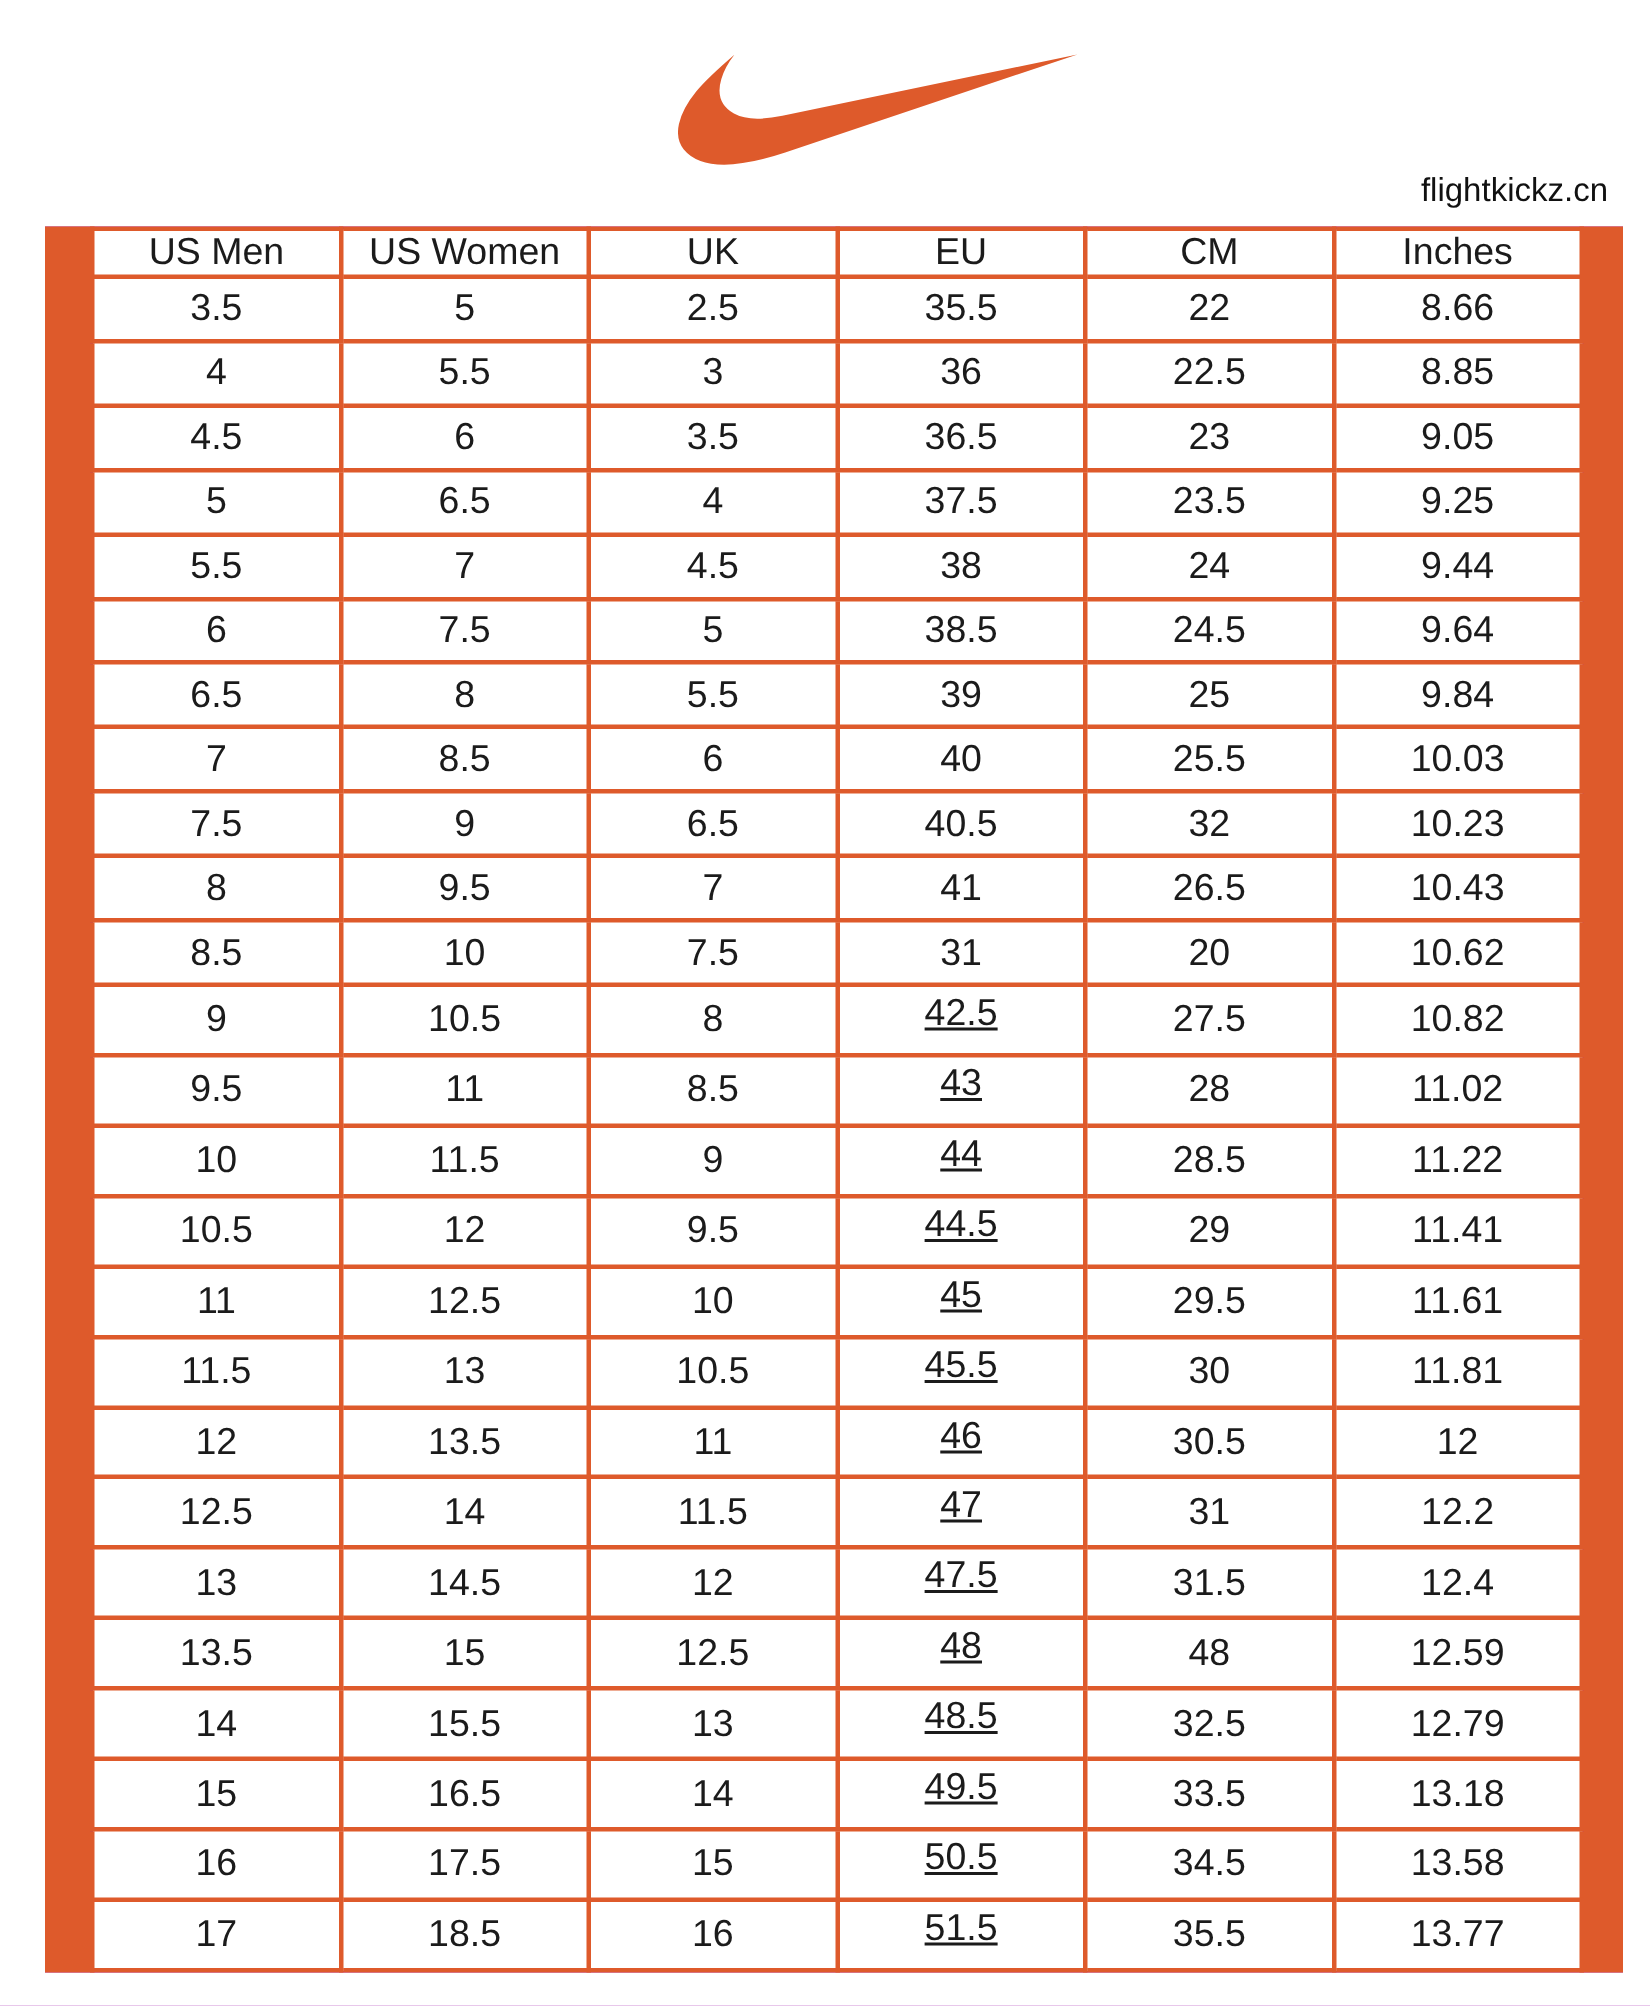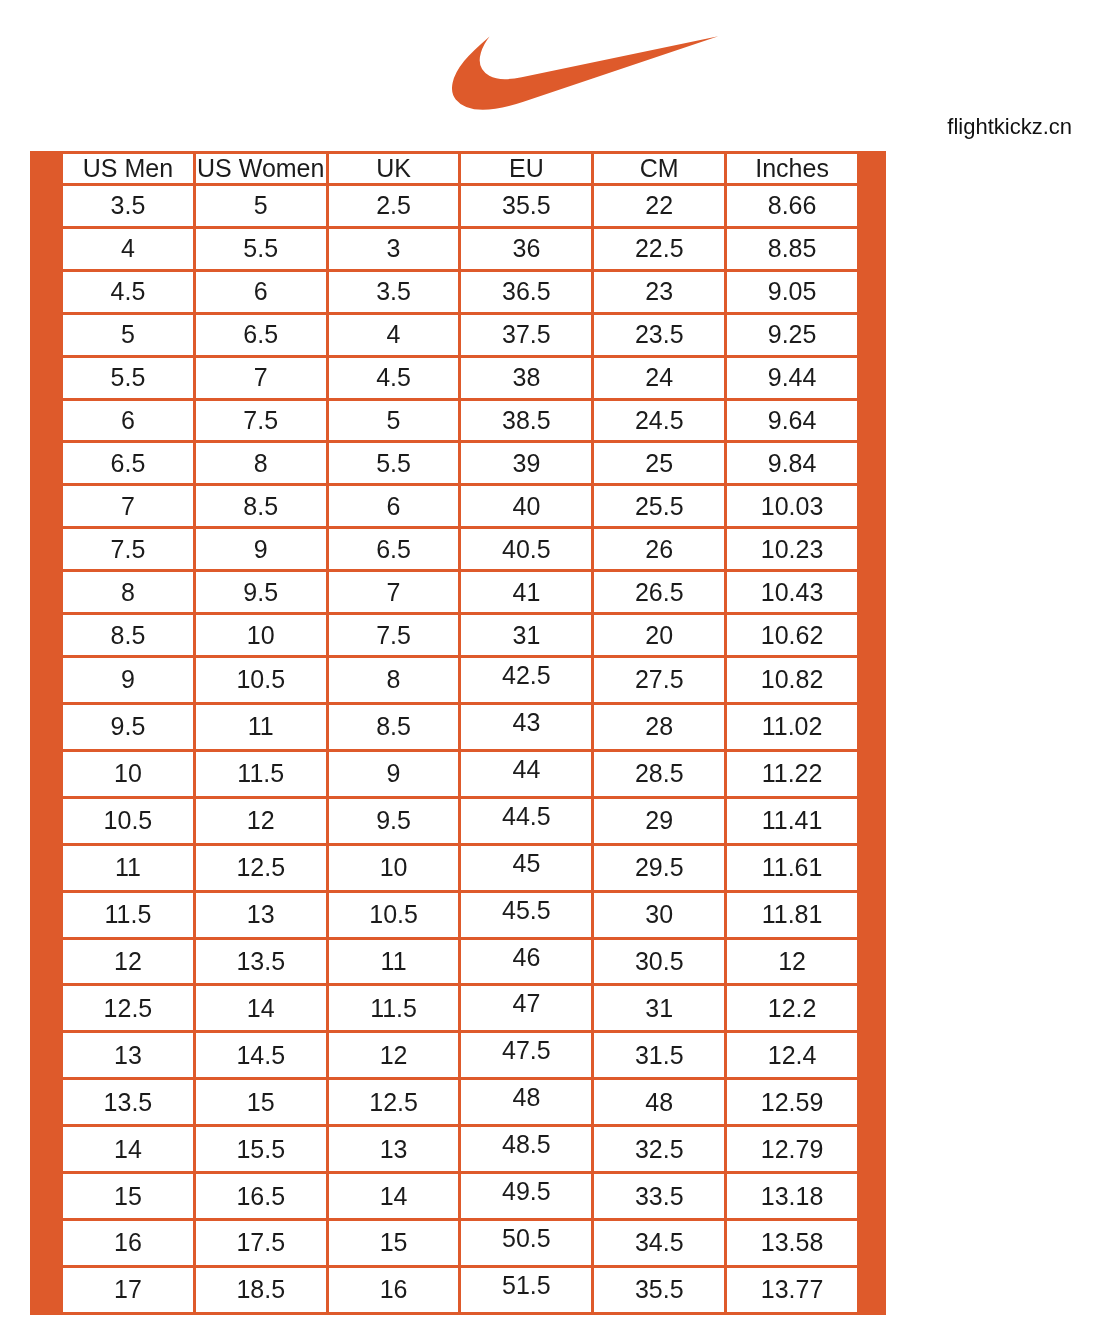--- a/index.html
+++ b/index.html
@@ -21,21 +21,21 @@
   .site-label {
     position: absolute;
     top: 114px; right: 28px;
     font-size: 22px;
     letter-spacing: 0px;
     color: #111111;
   }
   .size-table-frame {
     position: absolute;
     left: 30px; top: 151px;
-    width: 856px; height: 1164px;
+    width: 1052px; height: 1164px;
     border-left: 30px solid var(--accent);
     border-right: 26px solid var(--accent);
     background: #a21caf;
   }
   table.size-table {
     width: 100%; height: 100%;
     border-collapse: collapse;
     table-layout: fixed;
   }
   .size-table th, .size-table td {
@@ -45,20 +45,21 @@
     font-weight: normal;
     font-size: 25px;
     padding: 0;
     background: #ffffff;
     color: var(--ink);
   }
   
   .size-table tbody tr:nth-child(n+12) td:nth-child(4) {
     vertical-align: top;
     padding-top: 3px;
+    text-decoration: underline;
   }
 </style>
 </head>
 <body>
 
 <div class="logo-wrap">
   <svg viewBox="0 0 69 32" preserveAspectRatio="none">
     <path d="M68.56 4L18.4 25.36Q12.16 28 7.92 28q-4.8 0-6.96-3.36-1.36-2.16-.8-5.48t2.96-7.08q2-3.04 6.56-8-1.6 2.56-2.24 5.28-1.2 5.12 2.16 7.52Q11.2 18 13.6 18q1.92 0 4.32-.64z" fill="#DE5A2B"></path>
   </svg>
 </div>
@@ -140,21 +141,21 @@
           <td>6</td>
           <td>40</td>
           <td>25.5</td>
           <td>10.03</td>
         </tr>
         <tr>
           <td>7.5</td>
           <td>9</td>
           <td>6.5</td>
           <td>40.5</td>
-          <td>26</td>
+          <td>32</td>
           <td>10.23</td>
         </tr>
         <tr>
           <td>8</td>
           <td>9.5</td>
           <td>7</td>
           <td>41</td>
           <td>26.5</td>
           <td>10.43</td>
         </tr>

